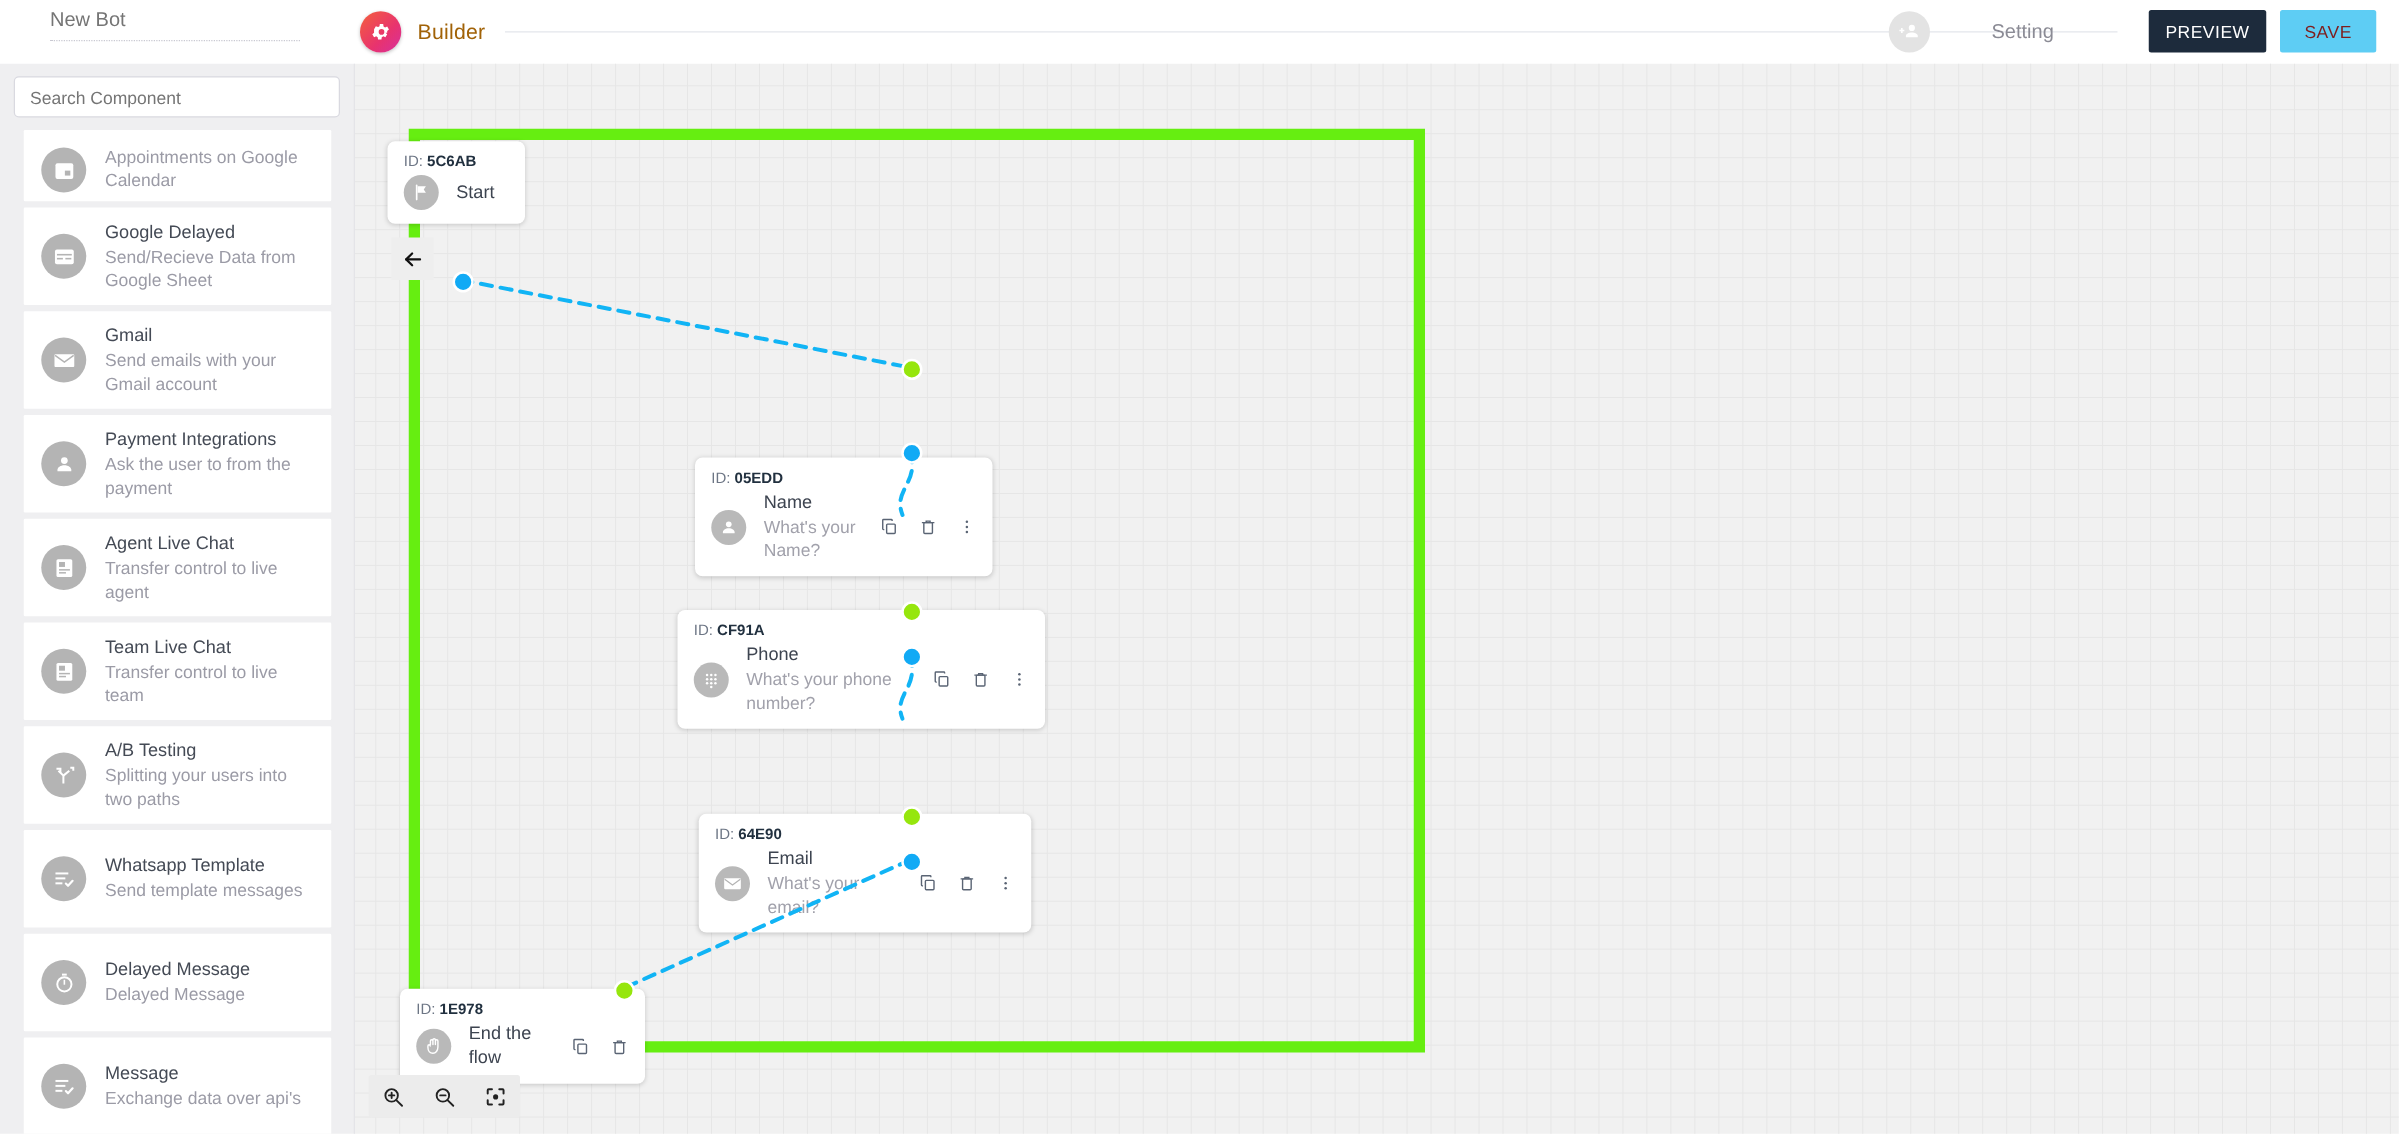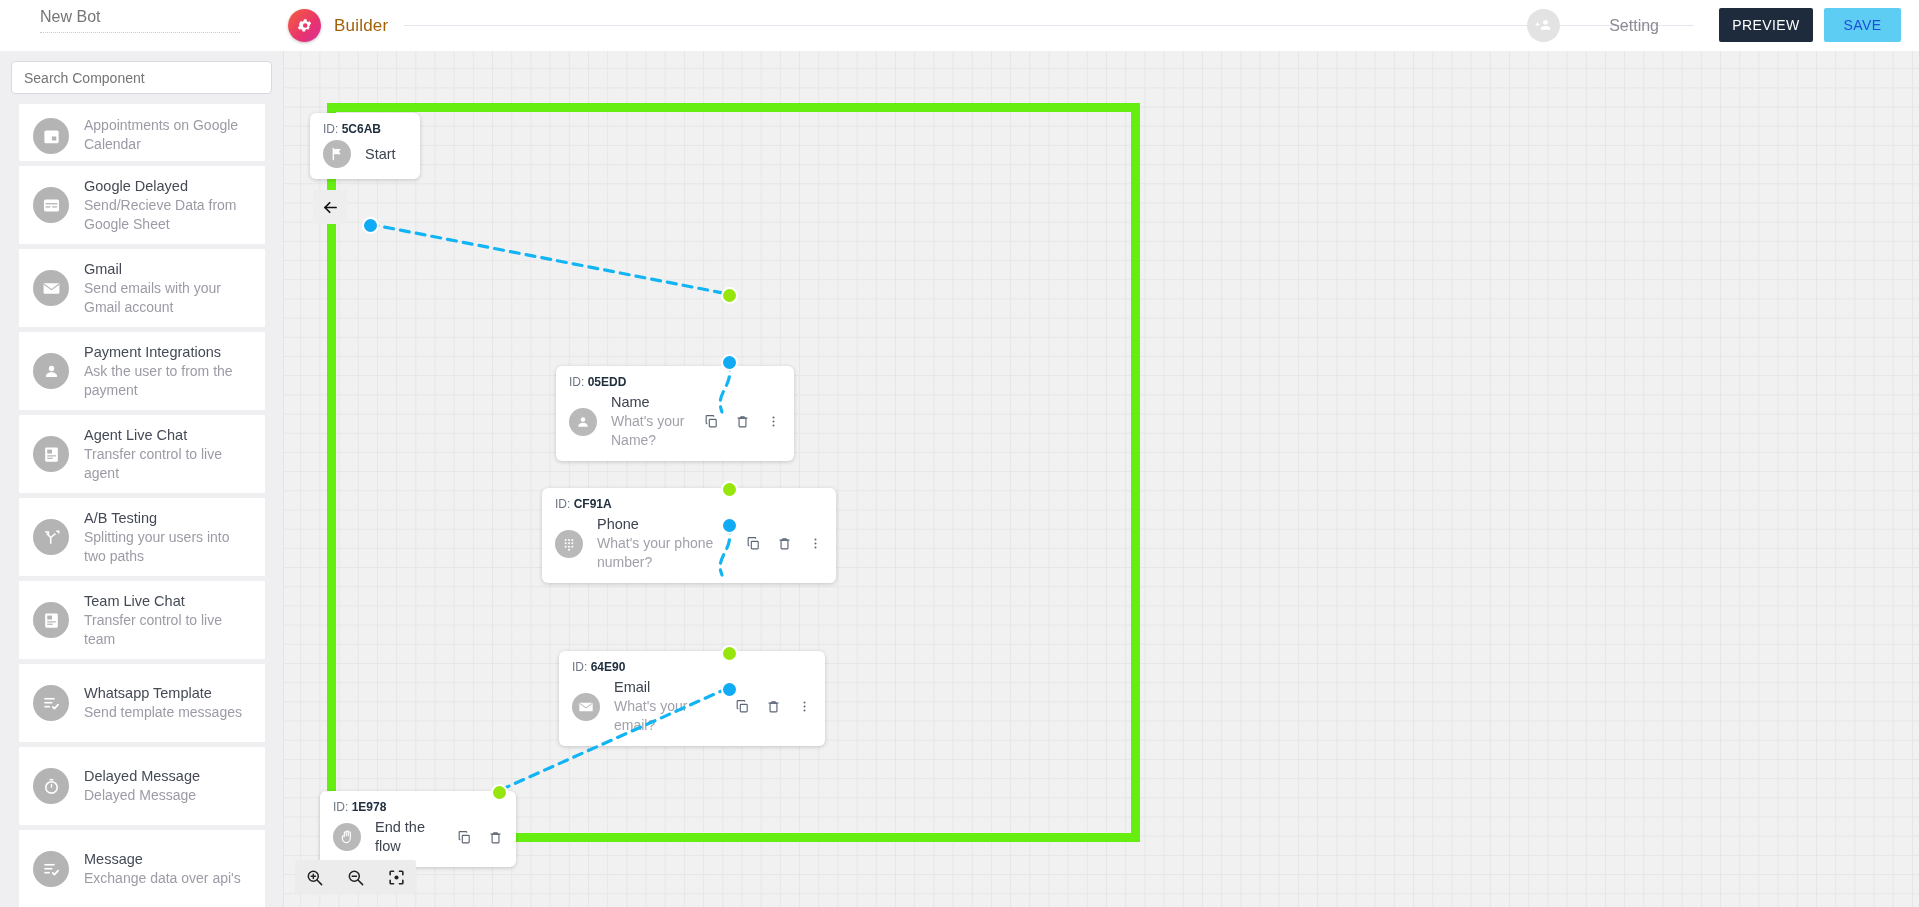--- a/index.html
+++ b/index.html
@@ -27,34 +27,34 @@
              display: flex; align-items: center; }
   .gear-badge {
     width: 33px; height: 33px; border-radius: 50%;
     background: linear-gradient(135deg,#f4603c 0%, #e8336e 60%, #d7309d 100%);
     display: flex; align-items: center; justify-content: center;
     box-shadow: 0 1px 3px rgba(0,0,0,.25);
   }
   .tab-label { margin-left: 13px; font-size: 17px; color: #a16207; letter-spacing: .2px; }
   .tab-rule { margin-left: 16px; width: 1290px; height: 1px; background: #e3e6ec; }
 
-  .setting-grp { position: absolute; right: 260px; top: 9px; display: flex; align-items: center; gap: 38px; }
+  .setting-grp { position: absolute; right: 276px; top: 9px; display: flex; align-items: center; gap: 38px; }
   .setting-ic {
     width: 33px; height: 33px; border-radius: 50%; background: #e3e3e3;
     display: flex; align-items: center; justify-content: center;
   }
   .setting-lbl { margin-left: 11px; font-size: 16px; color: #8b8b95; }
 
   .btn {
     position: absolute; top: 8px; height: 34px; border: none; cursor: pointer;
     font-family: "Liberation Sans", sans-serif; font-size: 14px;
     letter-spacing: .4px; font-weight: 400; border-radius: 2px;
   }
   .btn-preview { right: 106px; width: 94px; background: #1d2b3c; color: #fff; margin-left: 39px; }
-  .btn-save    { right: 18px;  width: 77px; background: #5ecdf4; color: #1d4ed8; }
+  .btn-save    { right: 18px;  width: 77px; background: #5ecdf4; color: #7f1d1d; }
 
   
   .sidebar {
     position: absolute; top: 51px; left: 0; width: 284px; height: 856px;
     background: #efeff1; border-right: 1px solid #e4e4e8;
   }
   .search-box {
     position: absolute; top: 10px; left: 11px; width: 261px; height: 33px;
     background: #fff; border: 1px solid #d9d9e0; border-radius: 4px;
   }
@@ -237,43 +237,43 @@
           </svg>
         </span>
         <div class="comp-txt">
           <div class="comp-title">Agent Live Chat</div>
           <div class="comp-desc">Transfer control to live agent</div>
         </div>
       </div>
       <div class="comp">
         <span class="comp-ic">
           <svg width="19" height="19" viewBox="0 0 24 24" fill="#ffffff">
+            <rect x="4" y="3" width="16" height="18" rx="1.6"></rect>
+            <rect x="6.6" y="5.8" width="6" height="5" fill="#b4b4b4"></rect>
+            <rect x="6.6" y="13" width="11" height="1.5" fill="#b4b4b4"></rect>
+            <rect x="6.6" y="16" width="7" height="1.5" fill="#b4b4b4"></rect>
+          </svg>
+        </span>
+        <div class="comp-txt">
+          <div class="comp-title">Team Live Chat</div>
+          <div class="comp-desc">Transfer control to live team</div>
+        </div>
+      </div>
+      <div class="comp">
+        <span class="comp-ic">
+          <svg width="19" height="19" viewBox="0 0 24 24" fill="#ffffff">
             <path d="M11 20V12L6 7" fill="none" stroke="#ffffff" stroke-width="2"></path>
             <path d="M11 12l6-5" fill="none" stroke="#ffffff" stroke-width="2"></path>
             <path d="M18 4h3v3" fill="none" stroke="#ffffff" stroke-width="2"></path>
             <path d="M4 5h4v4" fill="none" stroke="#ffffff" stroke-width="2"></path>
           </svg>
         </span>
         <div class="comp-txt">
           <div class="comp-title">A/B Testing</div>
           <div class="comp-desc">Splitting your users into two paths</div>
-        </div>
-      </div>
-      <div class="comp">
-        <span class="comp-ic">
-          <svg width="19" height="19" viewBox="0 0 24 24" fill="#ffffff">
-            <rect x="4" y="3" width="16" height="18" rx="1.6"></rect>
-            <rect x="6.6" y="5.8" width="6" height="5" fill="#b4b4b4"></rect>
-            <rect x="6.6" y="13" width="11" height="1.5" fill="#b4b4b4"></rect>
-            <rect x="6.6" y="16" width="7" height="1.5" fill="#b4b4b4"></rect>
-          </svg>
-        </span>
-        <div class="comp-txt">
-          <div class="comp-title">Team Live Chat</div>
-          <div class="comp-desc">Transfer control to live team</div>
         </div>
       </div>
       <div class="comp">
         <span class="comp-ic">
           <svg width="19" height="19" viewBox="0 0 24 24" fill="#ffffff">
             <rect x="3" y="5" width="13" height="2"></rect>
             <rect x="3" y="10" width="10" height="2"></rect>
             <rect x="3" y="15" width="7" height="2"></rect>
             <path d="M13.5 16.2l2.2 2.3 4.6-5" fill="none" stroke="#ffffff" stroke-width="2.2" stroke-linecap="round" stroke-linejoin="round"></path>
           </svg>

